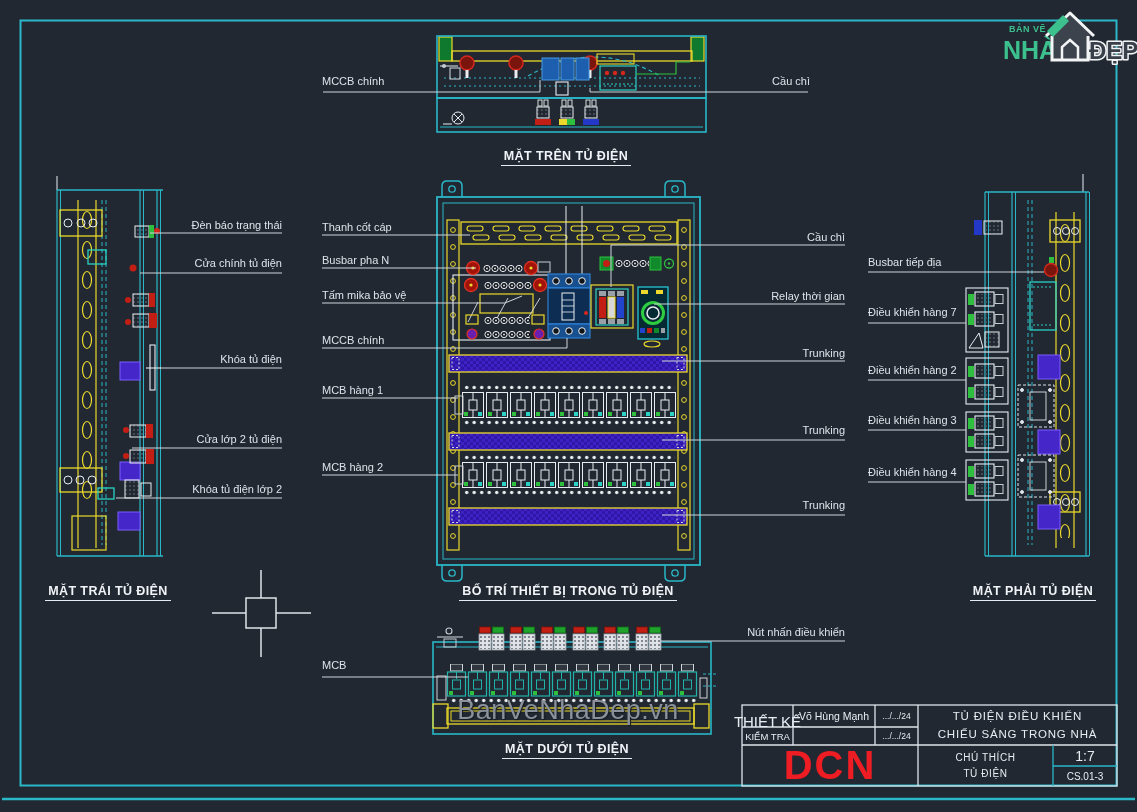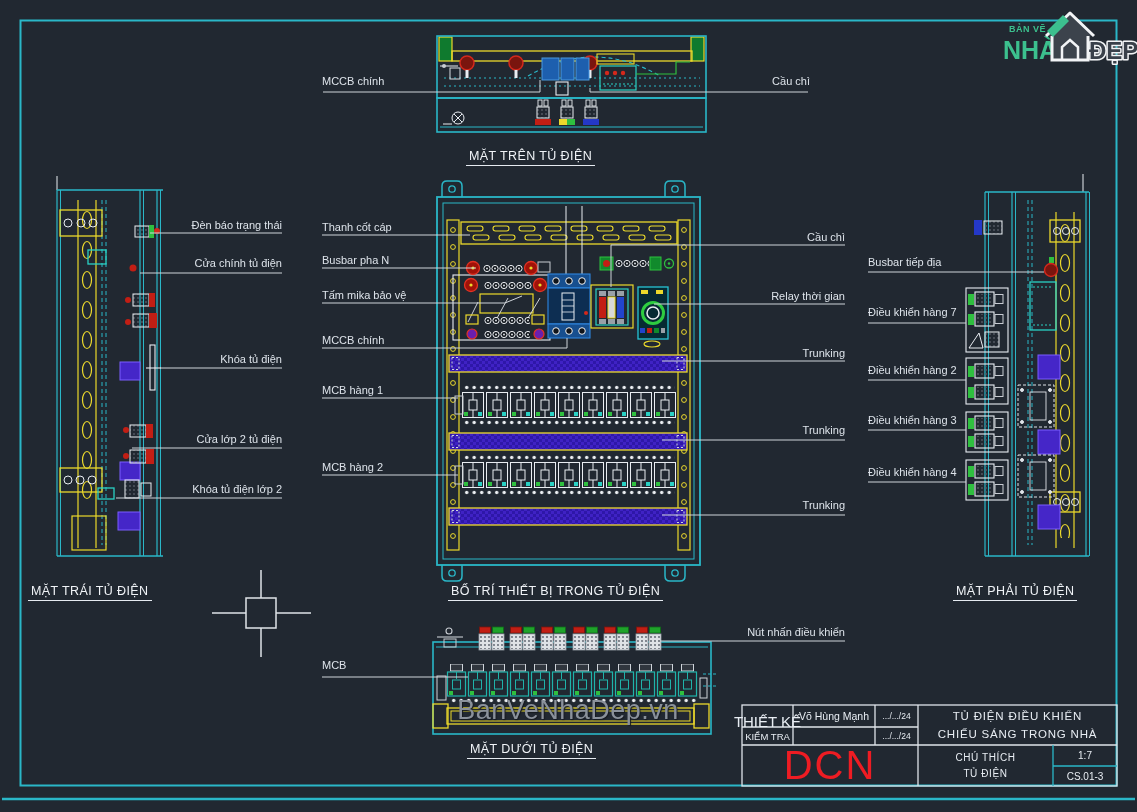--- a/index.html
+++ b/index.html
@@ -2,22 +2,22 @@
 <html><head>
 <meta charset="utf-8">
 <style>
   html,body{margin:0;padding:0;background:#14171c}
   #sheet{position:relative;width:1137px;height:812px;background:#212831;
          font-family:"Liberation Sans",sans-serif;overflow:hidden}
   svg.layer{position:absolute;left:0;top:0}
   svg text{font-family:"Liberation Sans",sans-serif}
   .lbl{position:absolute;color:#dde3ea;font-size:11px;line-height:13px;white-space:nowrap}
   .r{text-align:right}
-  .title{position:absolute;color:#f0f3f7;font-weight:normal;font-size:12.5px;
-         letter-spacing:.4px;text-align:left;white-space:nowrap}
+  .title{position:absolute;color:#f0f3f7;font-weight:bold;font-size:12.5px;
+         letter-spacing:.4px;text-align:center;white-space:nowrap}
   .title .u{display:inline-block;border-bottom:1.6px solid #e6ebf1;padding:0 3px 2px}
   .wm{position:absolute;color:#8a919b;font-weight:normal;text-align:center;
       text-shadow:1px 1px 1px #161a20;white-space:nowrap}
   .tb{position:absolute;color:#e8edf3;display:flex;flex-direction:column;
       align-items:center;justify-content:center;text-align:center;white-space:nowrap}
 </style>
 </head>
 <body>
 
 <div id="sheet">
@@ -577,21 +577,21 @@
 
 <div class="tb" style="left:742px;top:705px;width:51px;height:32px;font-size:15px">THIẾT KẾ</div>
 <div class="tb" style="left:793px;top:705px;width:82px;height:22px;font-size:10.5px">Võ Hùng Mạnh</div>
 <div class="tb" style="left:875px;top:705px;width:43px;height:22px;font-size:8.5px">.../.../24</div>
 <div class="tb" style="left:742px;top:727px;width:51px;height:18px;font-size:9.5px">KIỂM TRA</div>
 <div class="tb" style="left:875px;top:727px;width:43px;height:18px;font-size:8.5px">.../.../24</div>
 <div class="tb" style="left:918px;top:705px;width:199px;height:40px;font-size:11.5px;letter-spacing:.8px;line-height:18px">
   <div>TỦ ĐIỆN ĐIỀU KHIỂN</div>
   <div>CHIẾU SÁNG TRONG NHÀ</div>
 </div>
-<div class="tb" style="left:742px;top:745px;width:176px;height:41px;font-size:40px;font-weight:400;color:#ee1c23;letter-spacing:2px">DCN</div>
+<div class="tb" style="left:742px;top:745px;width:176px;height:41px;font-size:40px;font-weight:700;color:#ee1c23;letter-spacing:2px">DCN</div>
 <div class="tb" style="left:918px;top:745px;width:135px;height:41px;font-size:10px;line-height:16px;letter-spacing:.6px">
   <div>CHÚ THÍCH</div>
   <div>TỦ ĐIỆN</div>
 </div>
-<div class="tb" style="left:1053px;top:745px;width:64px;height:21px;font-size:10px">1:7</div>
+<div class="tb" style="left:1053px;top:745px;width:64px;height:21px;font-size:14px">1:7</div>
 <div class="tb" style="left:1053px;top:766px;width:64px;height:20px;font-size:10px">CS.01-3</div>
 
 </div>
 
 </body></html>

